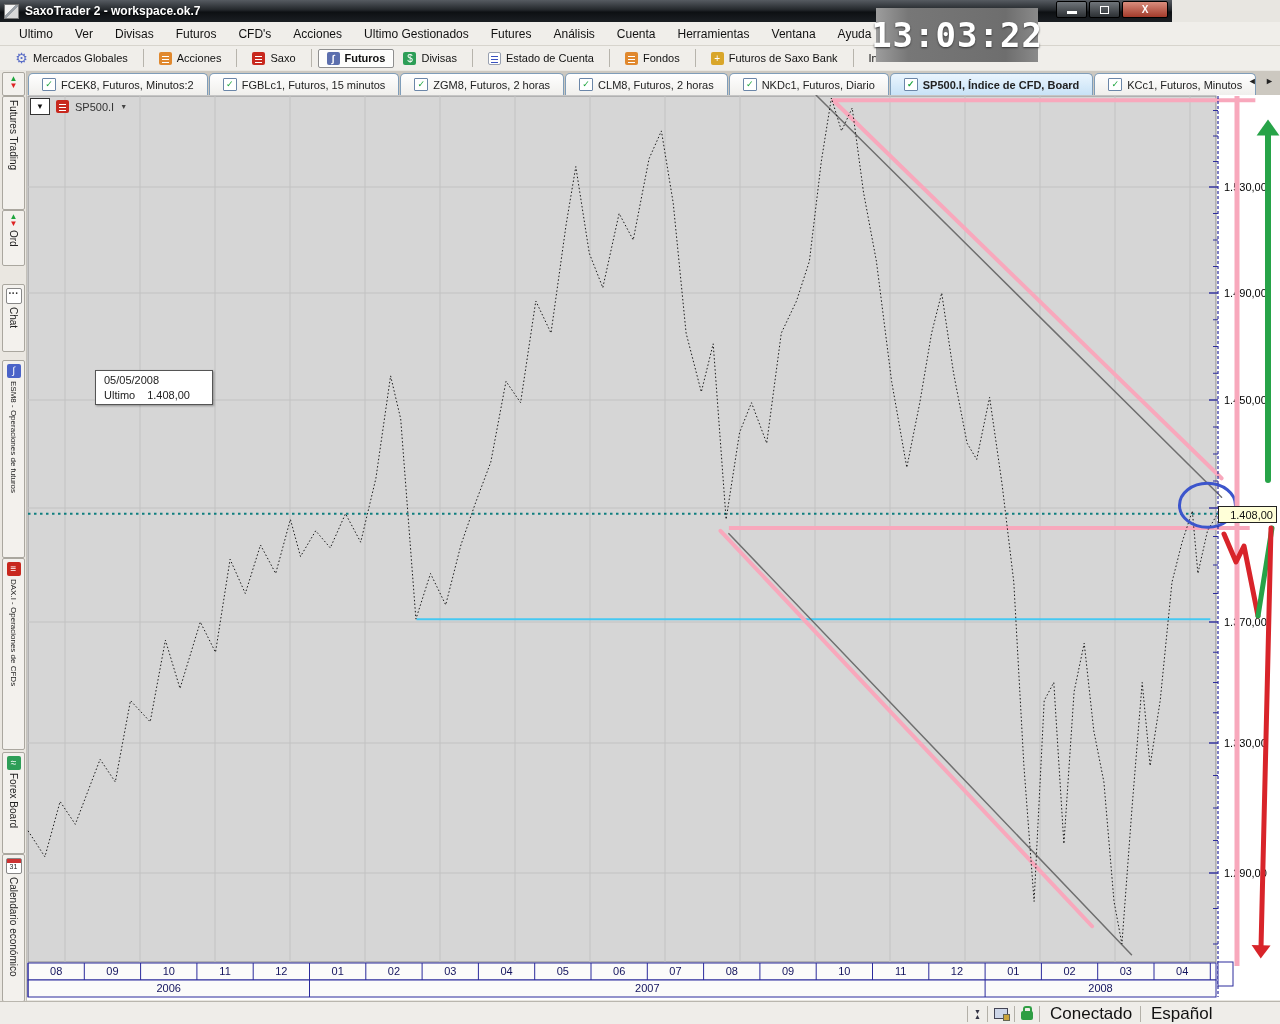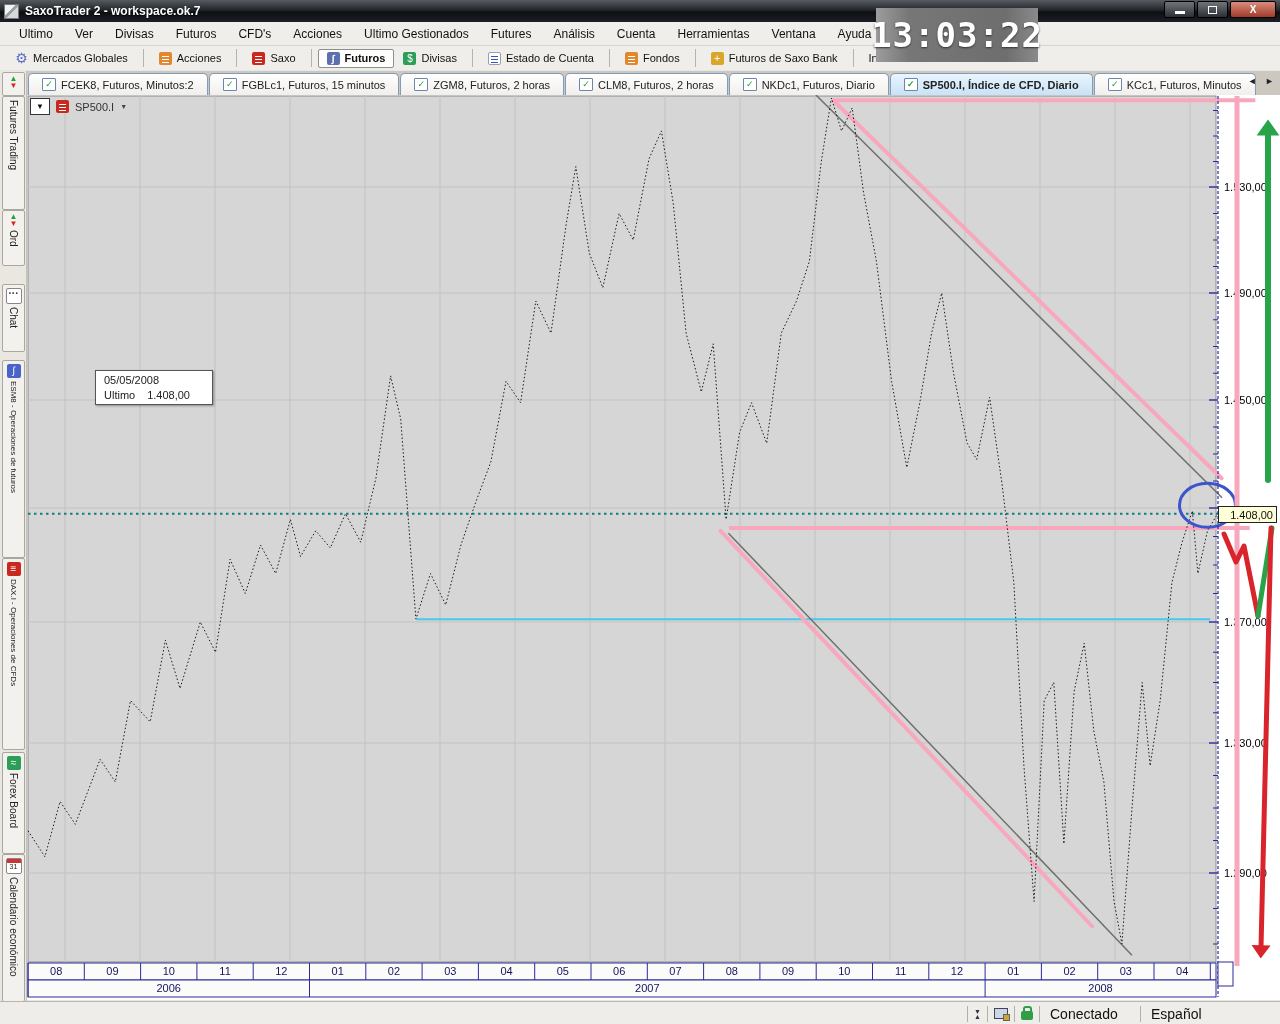--- a/index.html
+++ b/index.html
@@ -1,19 +1,19 @@
 <!DOCTYPE html>
 <html><head>
 <meta charset="utf-8">
 <style>
   html,body{margin:0;padding:0;}
   body{width:1280px;height:1024px;position:relative;background:#e8e6e1;
        font-family:"Liberation Sans",sans-serif;overflow:hidden;font-size:11px;color:#111;}
   
-  #titlebar{position:absolute;left:0;top:0;width:1280px;height:22px;z-index:30;
+  #titlebar{position:absolute;left:0;top:0;width:1172px;height:22px;z-index:30;
     background:linear-gradient(#565b61,#23272b 45%,#0d1013 55%,#1b1f23);
     display:flex;align-items:center;color:#fff;}
   #appicon{width:13px;height:13px;margin:0 6px 0 4px;border:1px solid #777;
     background:linear-gradient(135deg,#f2f2f2 0 40%,#9aa0a6 40% 55%,#d8d8d8 55%);}
   #apptitle{font-size:12px;font-weight:bold;text-shadow:0 1px 1px #000;}
   #winbtns{position:absolute;right:4px;top:1px;display:flex;gap:2px;}
   .wbtn{width:29px;height:15px;border:1px solid #000;border-radius:2px;
     background:linear-gradient(#70757a,#2c3034);display:flex;align-items:center;justify-content:center;color:#fff;}
   .wbtn.close{width:44px;background:linear-gradient(#d98d7d,#a23b2b);font-weight:bold;font-size:10px;}
   .minbar{width:10px;height:3px;background:#fff;margin-top:5px;}
@@ -81,21 +81,21 @@
   #inst-dd{font-size:7px;color:#444;}
   #tooltip{position:absolute;left:95px;top:370px;width:100px;z-index:15;background:#fff;
     border:1px solid #555;box-shadow:1px 1px 2px rgba(0,0,0,.35);padding:3px 8px;font-size:11px;color:#222;}
   #tooltip .row2{margin-top:3px;display:flex;gap:12px;}
   #pricebox{position:absolute;left:1218px;top:506px;width:54px;height:15px;z-index:15;
     background:#ffffd8;border:1px solid #222;font-size:11px;display:flex;align-items:center;justify-content:flex-end;padding-right:3px;}
   
   #statusbar{position:absolute;left:0;top:1001px;width:1280px;height:23px;z-index:30;
     background:#efede9;border-top:1px solid #b9b6ae;display:flex;align-items:center;}
   .sb-sep{width:1px;height:16px;background:#b3b0a8;margin:0 6px;}
-  .sb-text{font-size:14px;color:#111;padding:0 4px;}
+  .sb-text{font-size:17px;color:#111;padding:0 4px;}
   .hg{display:flex;flex-direction:column;line-height:5px;font-size:7px;color:#334;}
   .net{width:12px;height:9px;border:1px solid #445;background:#cdd6e8;position:relative;}
   .net::after{content:"";position:absolute;right:-3px;bottom:-3px;width:5px;height:5px;background:#caa43c;border:1px solid #665;}
   .lock{width:12px;height:9px;background:#2f9e44;border-radius:2px;position:relative;margin-top:4px;}
   .lock::before{content:"";position:absolute;left:2px;top:-5px;width:5px;height:5px;border:2px solid #2f9e44;border-bottom:none;border-radius:3px 3px 0 0;}
 </style>
 </head>
 <body>
 
 <div id="titlebar">
@@ -191,21 +191,21 @@
     <div class="tab">
       <span class="tab-ic">✓</span>
       <span class="tab-label">CLM8, Futuros, 2 horas</span>
     </div>
     <div class="tab">
       <span class="tab-ic">✓</span>
       <span class="tab-label">NKDc1, Futuros, Diario</span>
     </div>
     <div class="tab active">
       <span class="tab-ic">✓</span>
-      <span class="tab-label">SP500.I, Índice de CFD, Diario</span>
+      <span class="tab-label">SP500.I, Índice de CFD, Board</span>
     </div>
     <div class="tab">
       <span class="tab-ic">✓</span>
       <span class="tab-label">KCc1, Futuros, Minutos</span>
     </div>
   </div>
 <div id="tabnav" style="position:absolute;right:3px;top:76px;z-index:21;font-size:9px;color:#222;">◄ ►</div>
 
 <div id="leftdock">
     <div class="dock-cell" style="top: 1px; height: 22px;">

